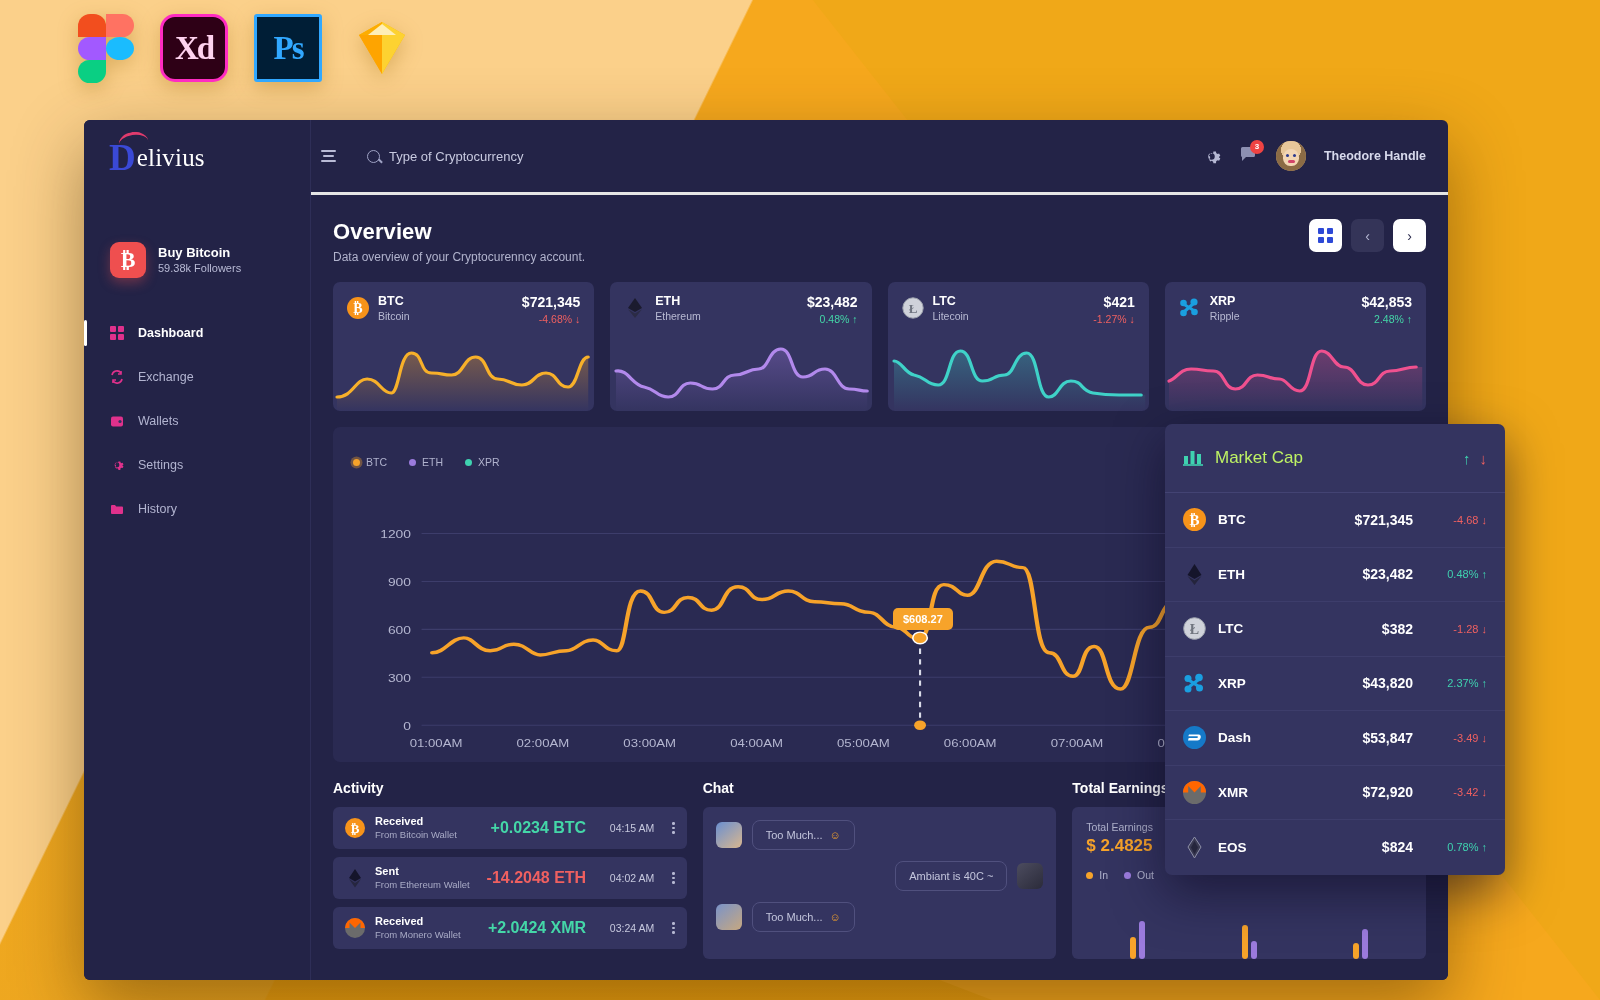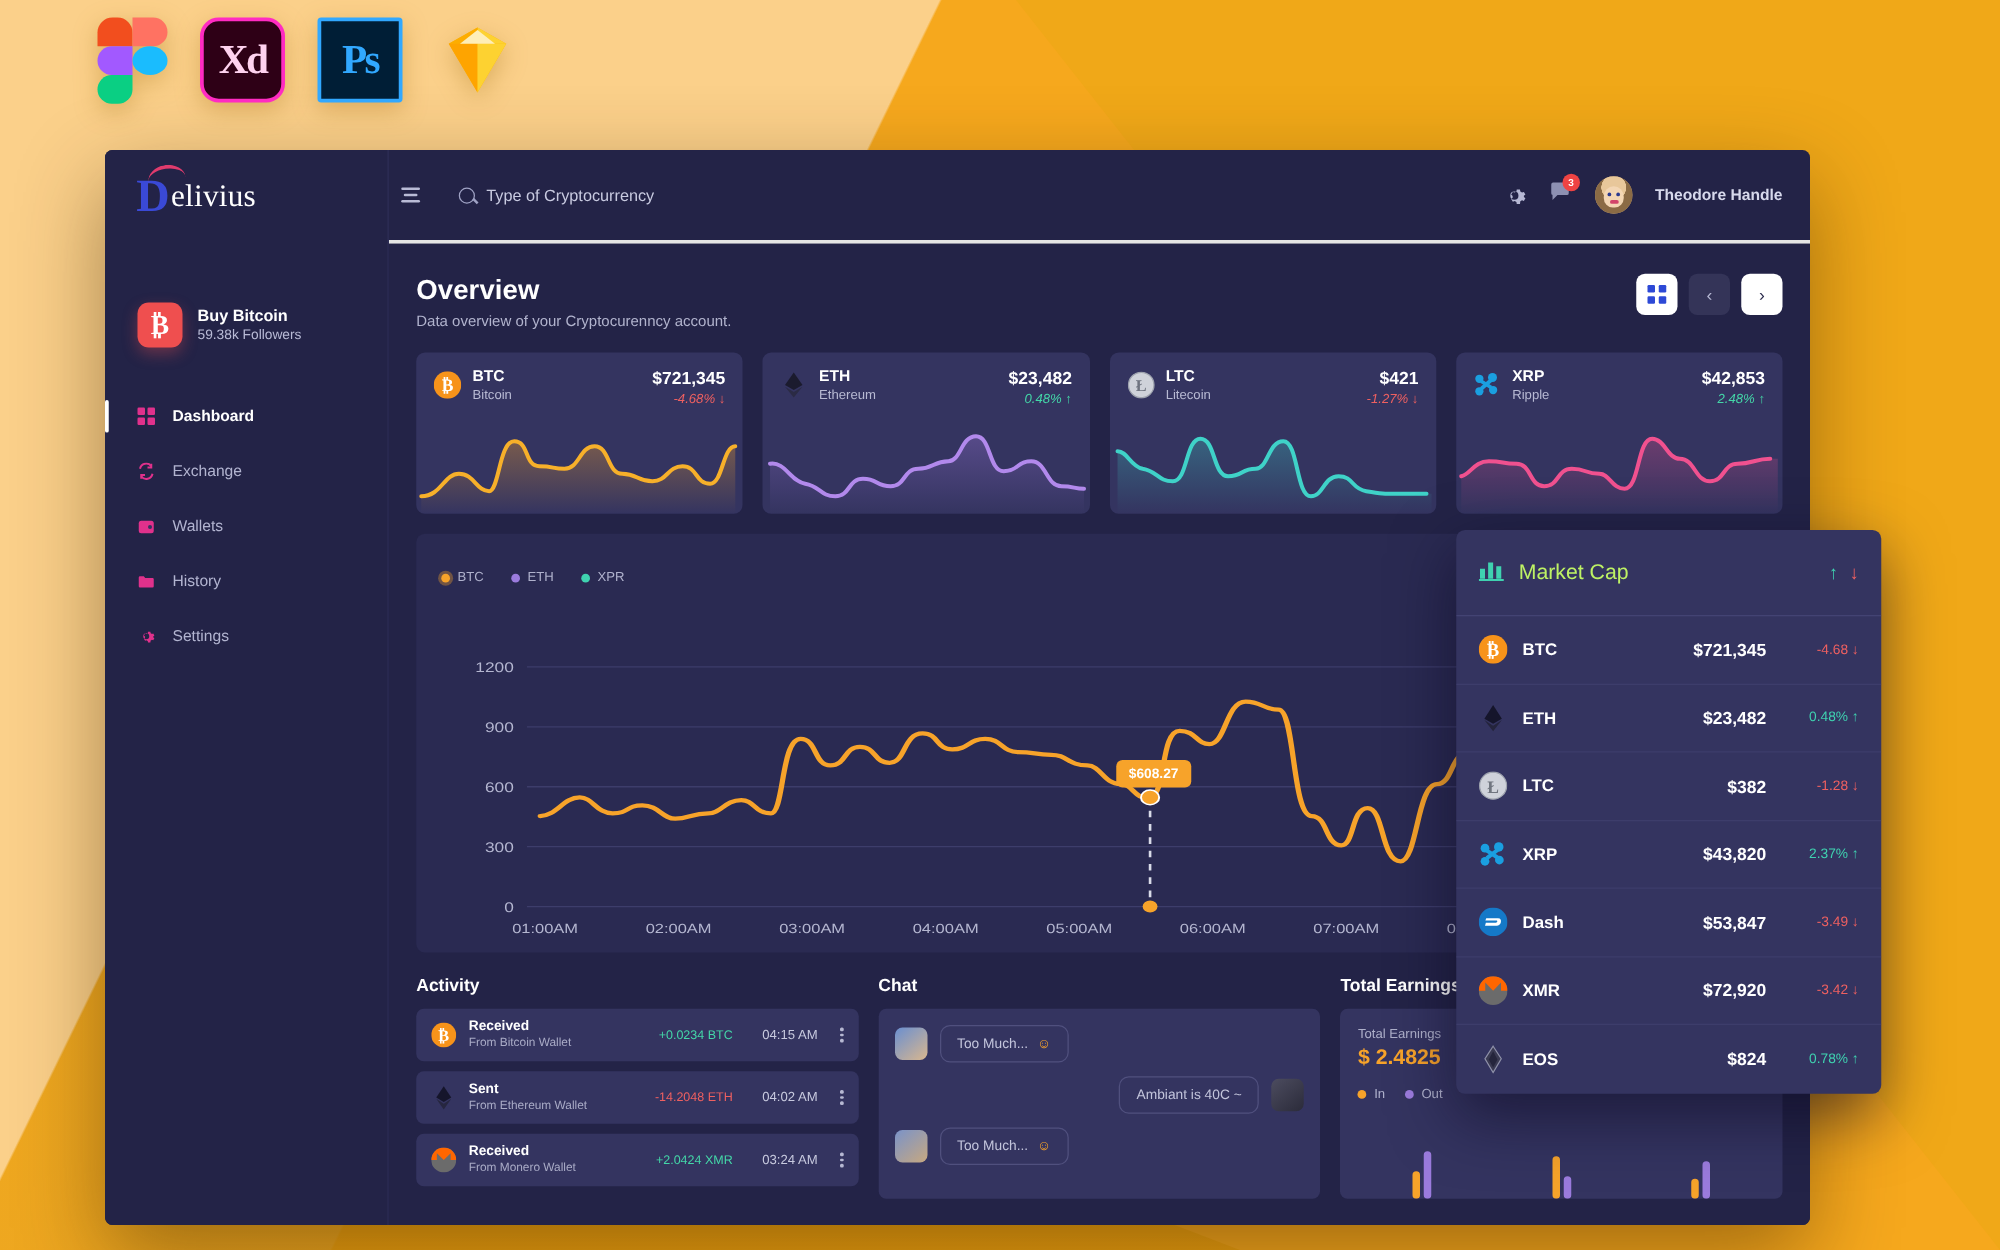--- a/index.html
+++ b/index.html
@@ -125,21 +125,21 @@
 
   
   #cards{display:flex;gap:16px;margin-top:18px;}
   .ccard{flex:1;height:129px;background:#343460;border-radius:7px;padding:12px 14px 0 14px;position:relative;overflow:hidden;}
   .ccard .row{display:flex;align-items:flex-start;justify-content:space-between;}
   .ccard .left{display:flex;align-items:center;gap:9px;}
   .coin-ico{width:22px;height:22px;flex:0 0 22px;}
   .sym{color:#fff;font-size:12.5px;font-weight:bold;line-height:1.25;}
   .nm{color:#b8bad3;font-size:10.5px;line-height:1.25;}
   .price{color:#fff;font-size:14px;font-weight:bold;text-align:right;line-height:1.25;}
-  .chg{font-size:10.5px;text-align:right;line-height:1.4;font-style:italic;}
+  .chg{font-size:10.5px;text-align:right;line-height:1.4;}
   .chg.dn{color:#ef6060;} .chg.up{color:#44d7a8;}
   .spark{position:absolute;left:0;right:0;bottom:0;height:84px;}
   .spark svg{width:100%;height:100%;display:block;}
 
   
   #chart-panel{margin-top:16px;background:#2a2a52;border-radius:7px;height:335px;padding:17px 20px 8px 20px;position:relative;}
   #chart-head{display:flex;align-items:center;justify-content:space-between;}
   #chart-title-wrap{display:flex;align-items:center;gap:9px;}
   #chart-title{color:#fff;font-size:14.5px;font-weight:bold;}
   #ranges{display:flex;gap:27px;}
@@ -157,21 +157,21 @@
       padding:5px 10px;border-radius:5px;}
 
   
   #bottom{display:flex;gap:16px;margin-top:18px;}
   .bcol{flex:1;min-width:0;}
   .bhead{color:#fff;font-size:14px;font-weight:bold;margin-bottom:11px;}
   .act-row{background:#343460;border-radius:6px;height:42px;display:flex;align-items:center;padding:0 12px;gap:10px;margin-bottom:8px;}
   .act-ic{width:20px;height:20px;flex:0 0 20px;}
   .act-t{color:#fff;font-size:11px;font-weight:bold;line-height:1.25;}
   .act-s{color:#a9abc6;font-size:9.5px;line-height:1.25;}
-  .act-amt{font-size:10px;font-weight:normal;margin-left:auto;}
+  .act-amt{font-size:16px;font-weight:bold;margin-left:auto;}
   .act-amt.pos{color:#44d7a8;} .act-amt.neg{color:#ef6060;}
   .act-time{color:#c7c9de;font-size:10.5px;width:58px;text-align:right;}
   .kebab{display:flex;flex-direction:column;gap:2px;padding-left:8px;cursor:pointer;}
   .kebab i{width:2.5px;height:2.5px;border-radius:50%;background:#b6b8d2;display:block;}
 
   #chatbox{background:#343460;border-radius:6px;padding:13px;height:152px;overflow:hidden;}
   .chat-line{display:flex;align-items:center;gap:10px;margin-bottom:11px;}
   .chat-line.right{justify-content:flex-end;}
   .bubble{border:1px solid #50507e;border-radius:8px;padding:8px 13px;color:#c3c5dc;font-size:11px;display:flex;align-items:center;gap:7px;}
   .ava-sm{width:26px;height:26px;border-radius:6px;flex:0 0 26px;overflow:hidden;position:relative;}
@@ -279,33 +279,33 @@
         <span class="ico">
           <svg width="14" height="13" viewBox="0 0 14 13">
               <rect x="1" y="1.5" width="12" height="10" rx="2" fill="#e0318c"></rect>
               <circle cx="10" cy="6.5" r="1.6" fill="#343460"></circle>
             </svg>
         </span>
         <span class="nav-label">Wallets</span>
       </div>
       <div class="nav-item">
         <span class="ico">
+          <svg width="14" height="14" viewBox="0 0 14 14">
+              <path fill="#e0318c" d="M7 4.6A2.4 2.4 0 1 0 7 9.4 2.4 2.4 0 0 0 7 4.6zm5.6 3.2.9.7-.9 1.6-1.1-.4a4.4 4.4 0 0 1-1 .6L10.3 12H8.4l-.2-1.2a4.4 4.4 0 0 1-1-.6l-1.1.4-1-1.6.9-.7a4.5 4.5 0 0 1 0-1.1L5.1 6.4l1-1.6 1.1.4a4.4 4.4 0 0 1 1-.6L8.4 3.4h1.9l.2 1.2c.36.15.7.35 1 .6l1.1-.4.9 1.6-.9.7c.04.37.04.74 0 1.1z"></path>
+            </svg>
+        </span>
+        <span class="nav-label">Settings</span>
+      </div>
+      <div class="nav-item">
+        <span class="ico">
           <svg width="14" height="12" viewBox="0 0 14 12">
               <path d="M1 3a1 1 0 0 1 1-1h3l1.2 1.4H12a1 1 0 0 1 1 1V10a1 1 0 0 1-1 1H2a1 1 0 0 1-1-1V3z" fill="#e0318c"></path>
             </svg>
         </span>
         <span class="nav-label">History</span>
-      </div>
-      <div class="nav-item">
-        <span class="ico">
-          <svg width="14" height="14" viewBox="0 0 14 14">
-              <path fill="#e0318c" d="M7 4.6A2.4 2.4 0 1 0 7 9.4 2.4 2.4 0 0 0 7 4.6zm5.6 3.2.9.7-.9 1.6-1.1-.4a4.4 4.4 0 0 1-1 .6L10.3 12H8.4l-.2-1.2a4.4 4.4 0 0 1-1-.6l-1.1.4-1-1.6.9-.7a4.5 4.5 0 0 1 0-1.1L5.1 6.4l1-1.6 1.1.4a4.4 4.4 0 0 1 1-.6L8.4 3.4h1.9l.2 1.2c.36.15.7.35 1 .6l1.1-.4.9 1.6-.9.7c.04.37.04.74 0 1.1z"></path>
-            </svg>
-        </span>
-        <span class="nav-label">Settings</span>
       </div>
     </nav>
   </aside>
 
   <div id="main">
 
     <header id="topbar">
       <div id="hamburger">
           <i></i>
           <i></i>

